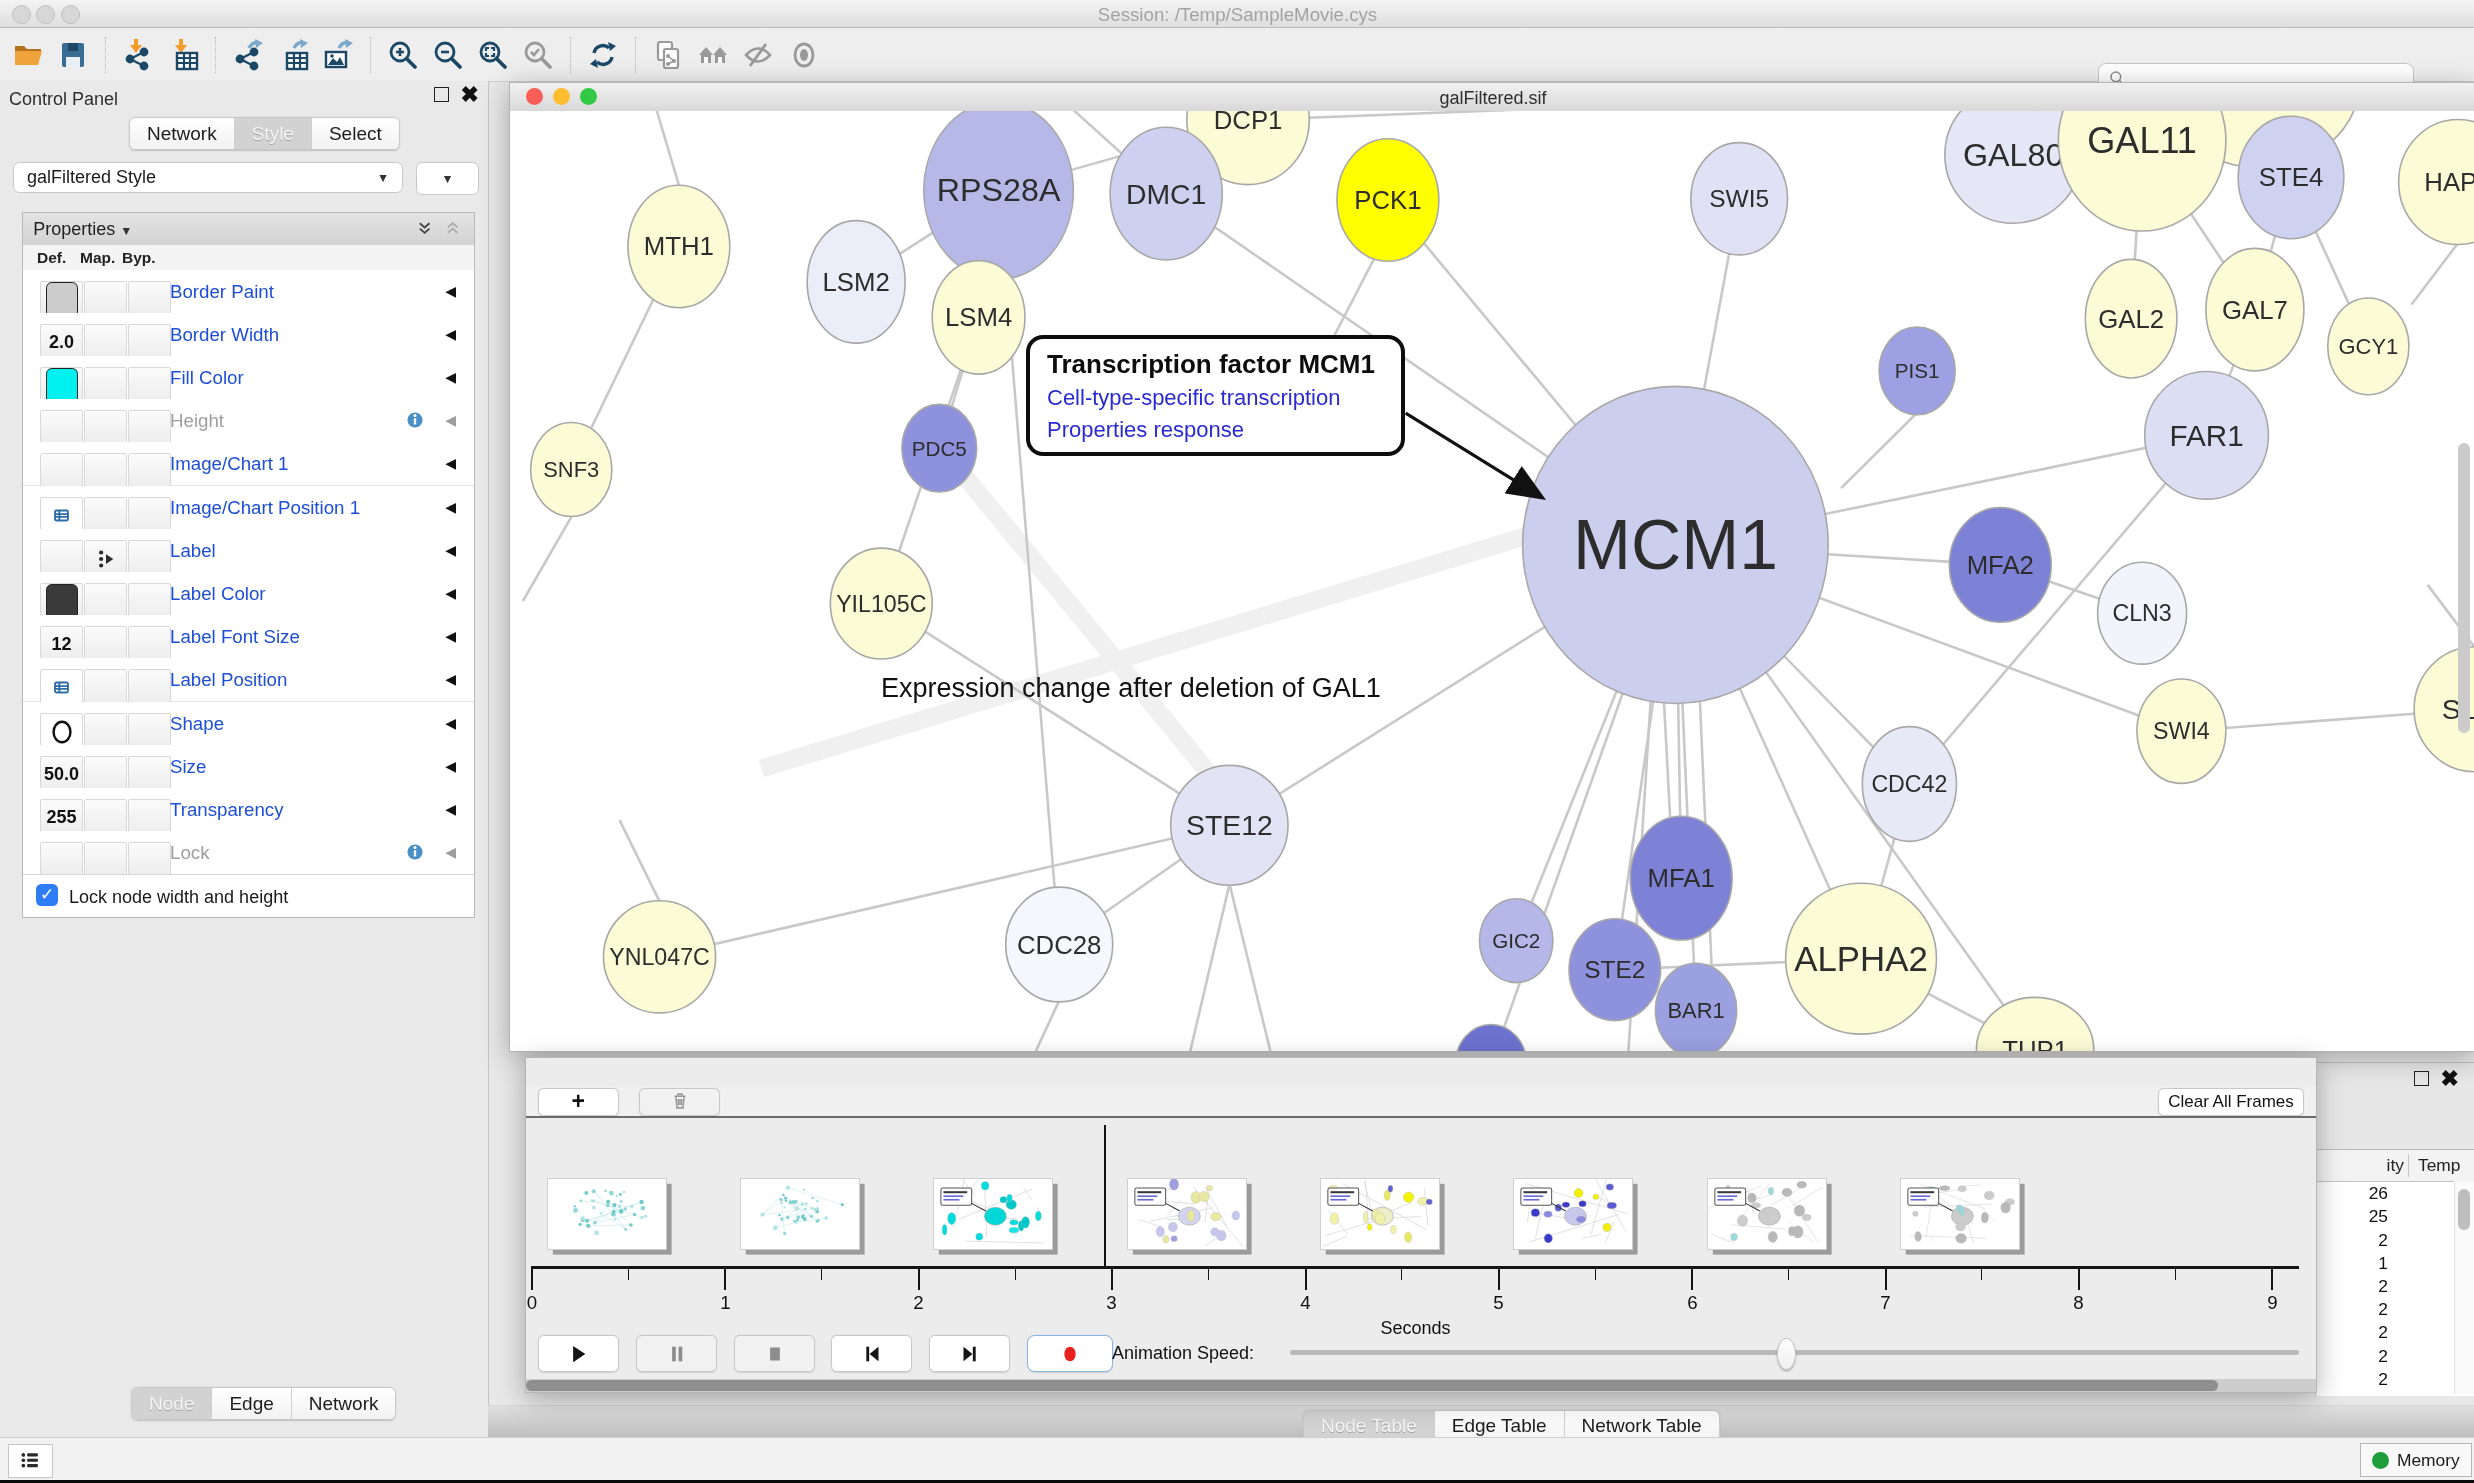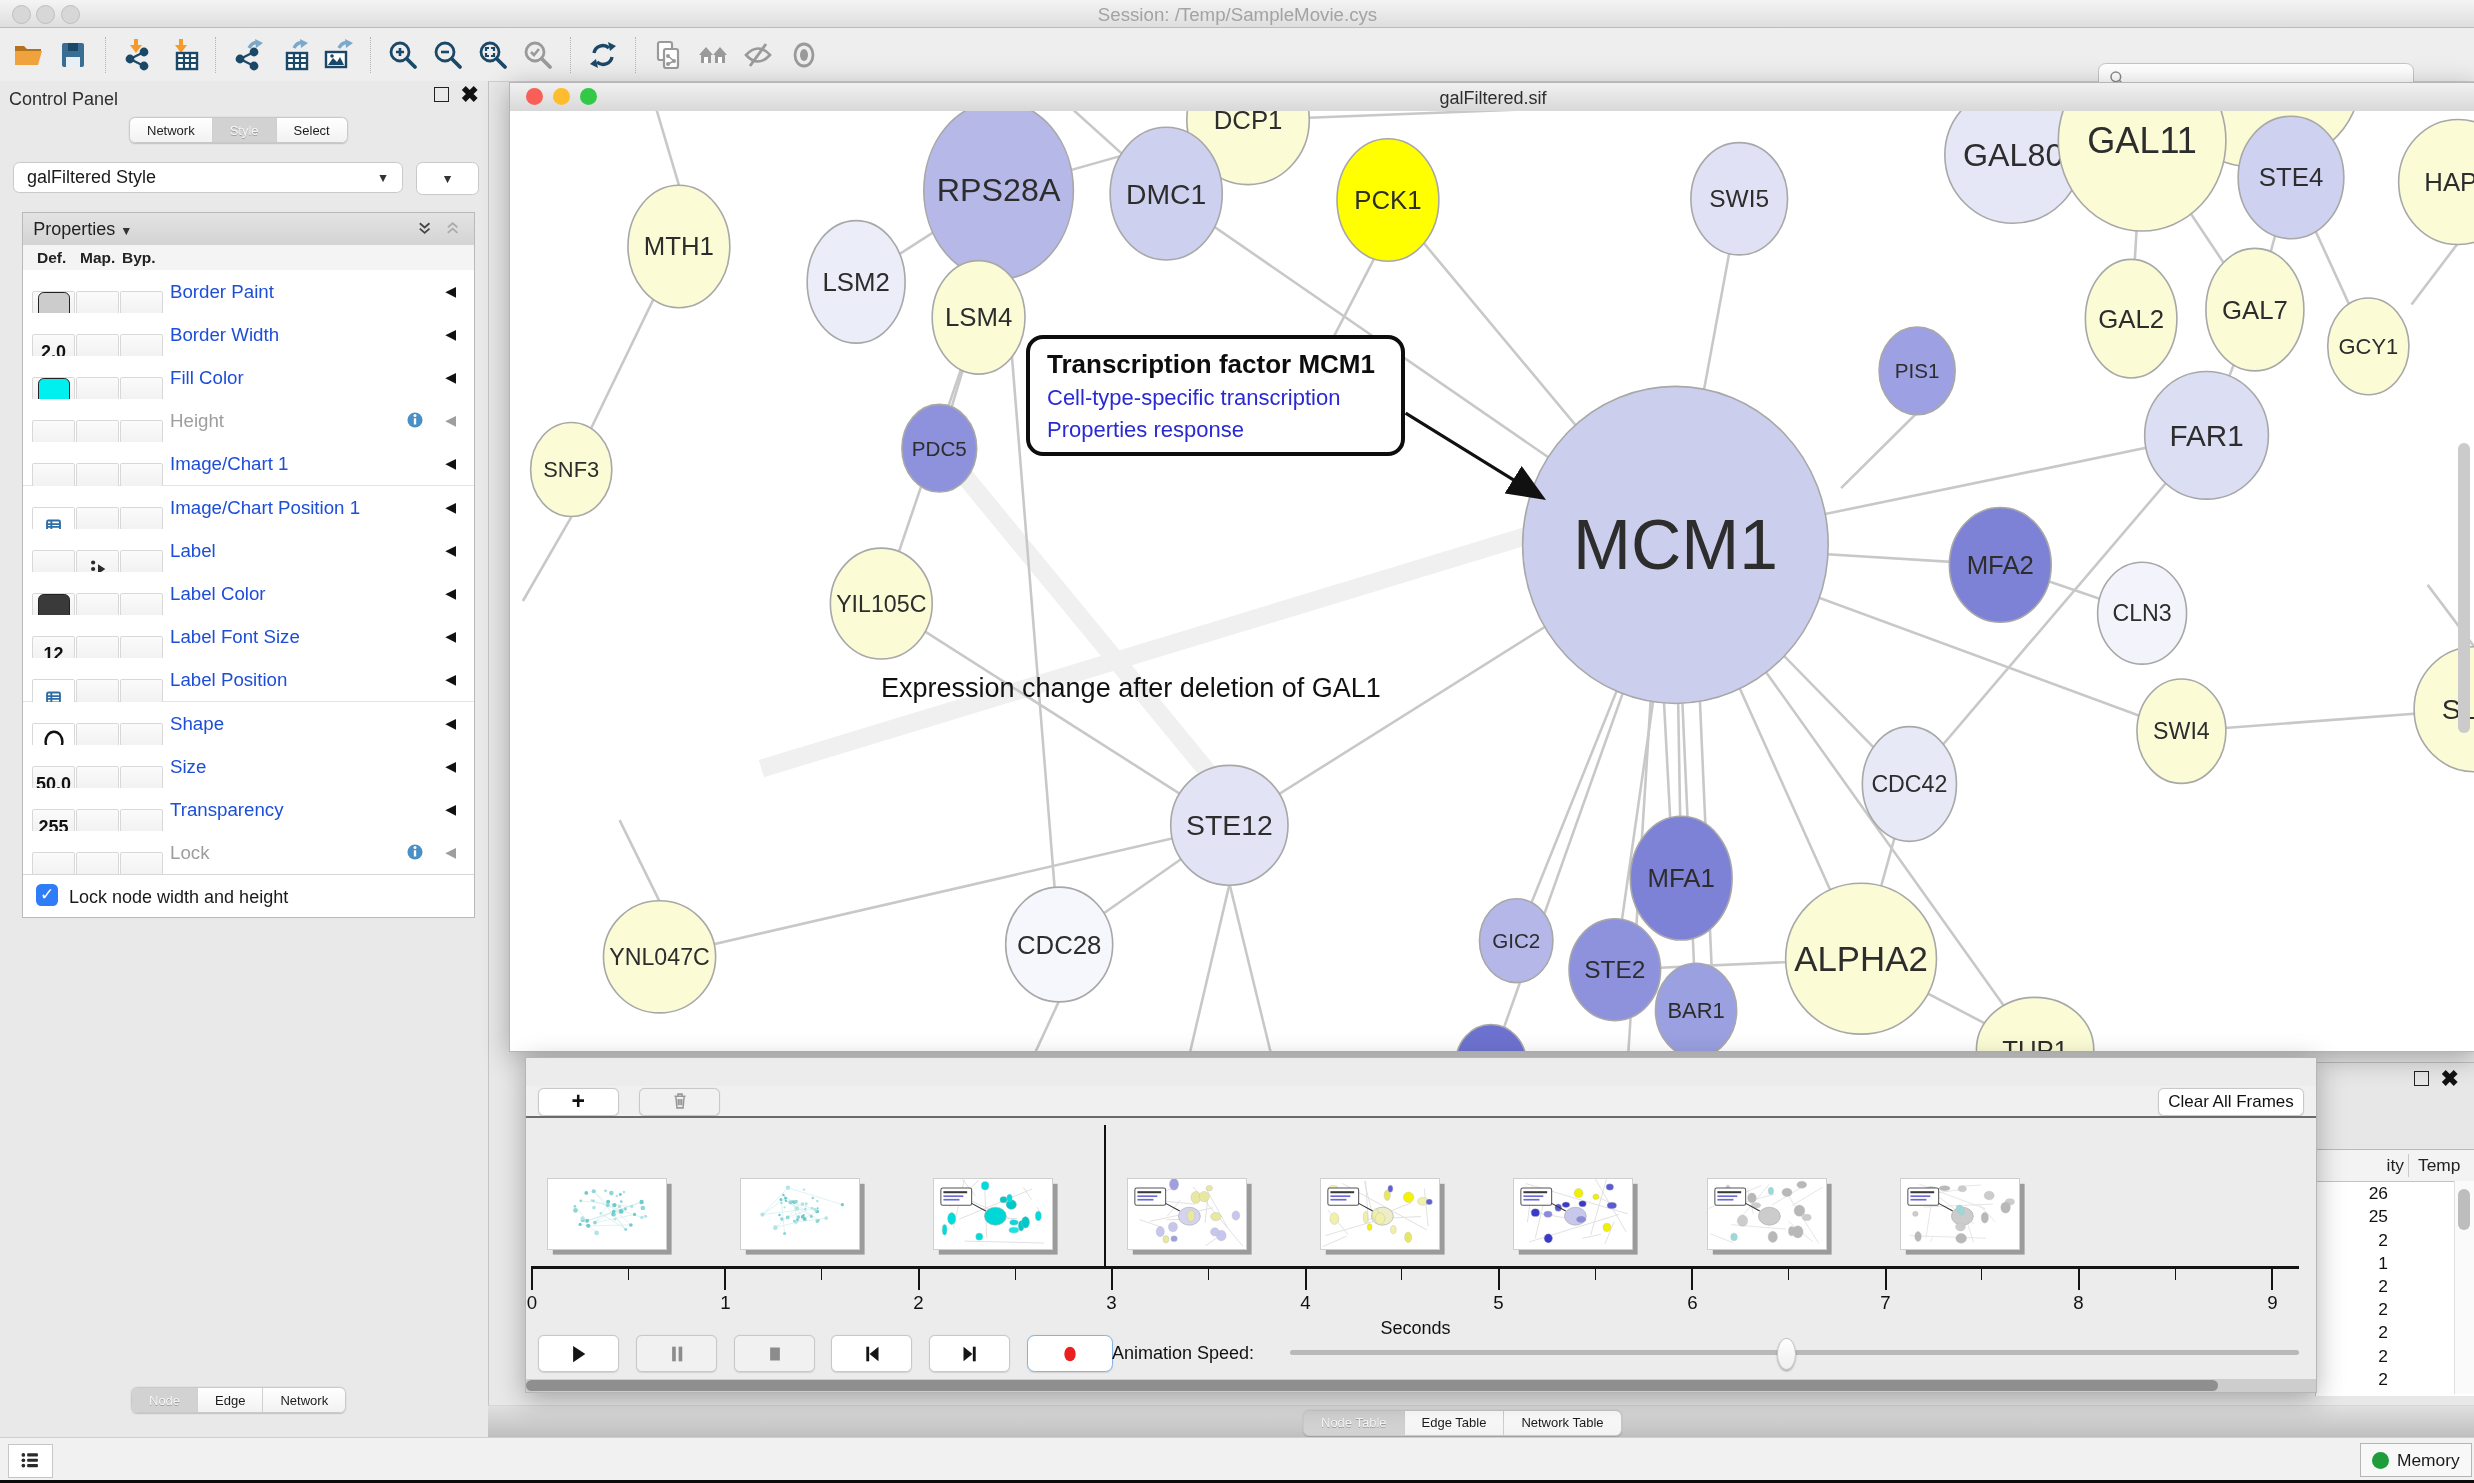--- a/index.html
+++ b/index.html
@@ -17,33 +17,33 @@
   .tbsep{width:0.6px;height:36px;margin:0 9px;border-left:1.3px dotted #b5b5b5;}
   #global-search{left:2098px;top:35px;width:314px;height:32px;background:#fff;border:0.6px solid #c5c5c5;border-radius:7.7px;display:flex;align-items:center;}
   #global-search input{border:none;outline:none;background:transparent;font-size:18px;flex:1;font-family:"Liberation Sans",sans-serif;}
   
   #control-panel{left:0;top:81px;width:488px;height:1356px;background:#e9e9e9;border-right:0.6px solid #c4c4c4;}
   #cp-title{left:9px;top:7.7px;font-size:18px;color:#2f2f2f;}
   .winbtns{display:flex;gap:11.6px;align-items:center;}
   .sq-btn{width:13px;height:13px;border:1.3px solid #222;background:transparent;}
   .x-btn{font-size:22px;font-weight:bold;color:#111;line-height:13px;}
   .seg{display:flex;border:0.6px solid #c9c9c9;border-radius:6.4px;overflow:hidden;box-shadow:0 0.6px 1.3px rgba(0,0,0,.18);}
-  .seg .tab{padding:4.5px 17px;font-size:13px;background:linear-gradient(#ffffff,#f2f2f2);color:#1c1c1c;border-right:0.6px solid #cfcfcf;}
+  .seg .tab{padding:4.5px 17px;font-size:19px;background:linear-gradient(#ffffff,#f2f2f2);color:#1c1c1c;border-right:0.6px solid #cfcfcf;}
   .seg .tab:last-child{border-right:none;}
   .seg .tab.sel{background:#d2d2d2;color:#f6f6f6;text-shadow:0 0.6px 0.6px rgba(0,0,0,.25);}
   #style-combo{left:13px;top:81px;width:390px;height:31px;background:#fff;border:0.6px solid #c9c9c9;border-radius:6.4px;display:flex;align-items:center;justify-content:space-between;padding:0 13px;box-sizing:border-box;font-size:18px;color:#1a1a1a;}
   #style-combo-btn{left:416px;top:81px;width:61px;height:31px;background:#fff;border:0.6px solid #c9c9c9;border-radius:6.4px;display:flex;align-items:center;justify-content:center;}
   .carat{font-size:12.2px;color:#333;}
   #prop-box{left:22px;top:131px;width:451px;height:704px;background:#fff;border:0.6px solid #b9b9b9;}
   #prop-header{left:0;top:0;width:100%;height:32px;background:linear-gradient(#e3e3e3,#d3d3d3);border-bottom:0.6px solid #bdbdbd;display:flex;align-items:center;}
   #prop-header .t{font-size:18px;color:#222;margin-left:10.3px;}
   #prop-cols{left:0;top:32px;width:100%;height:24.5px;background:#f4f4f4;border-bottom:1.3px solid #8a8a8a;}
   #prop-cols span{position:absolute;top:3.9px;font-size:15.5px;font-weight:bold;color:#222;}
   .prow{position:absolute;left:0;width:100%;height:43px;border-bottom:0.6px solid #e4e4e4;background:#fff;}
-  .cell{position:absolute;top:21px;width:41px;height:35px;background:linear-gradient(#fbfbfb,#ececec);border:0.6px solid #d8d8d8;border-radius:1.9px;display:flex;align-items:center;justify-content:center;}
+  .cell{position:absolute;top:11px;width:41px;height:35px;background:linear-gradient(#fbfbfb,#ececec);border:0.6px solid #d8d8d8;border-radius:1.9px;display:flex;align-items:center;justify-content:center;margin-left:8px;}
   .swatch{width:30px;height:34px;border:1.9px solid #222;border-radius:5.8px;}
   .deftext{font-size:18px;font-weight:bold;color:#111;}
   .plabel{position:absolute;left:147px;top:11px;font-size:18.7px;color:#1d4ed8;}
   .plabel.dis{color:#9e9e9e;}
   .parrow{position:absolute;right:18px;top:13px;font-size:14px;color:#111;}
   .parrow.dis{color:#9e9e9e;}
   .pinfo{position:absolute;right:48px;top:10.3px;}
   #lock-row{position:absolute;left:0;width:100%;height:41px;background:#fff;}
   .cb{position:absolute;left:13px;top:9px;width:22px;height:22px;border-radius:5.2px;background:#2f7df6;color:#fff;font-size:17px;text-align:center;line-height:22px;}
   #lock-label{position:absolute;left:46px;top:11.6px;font-size:18px;color:#1a1a1a;}

